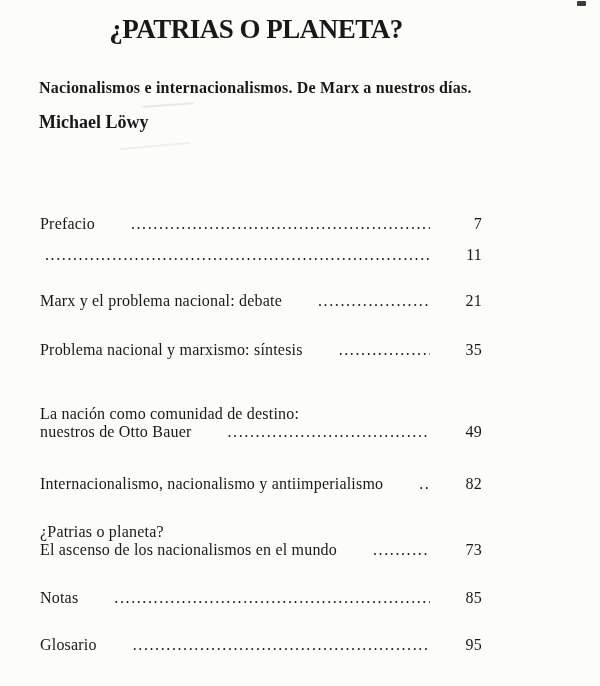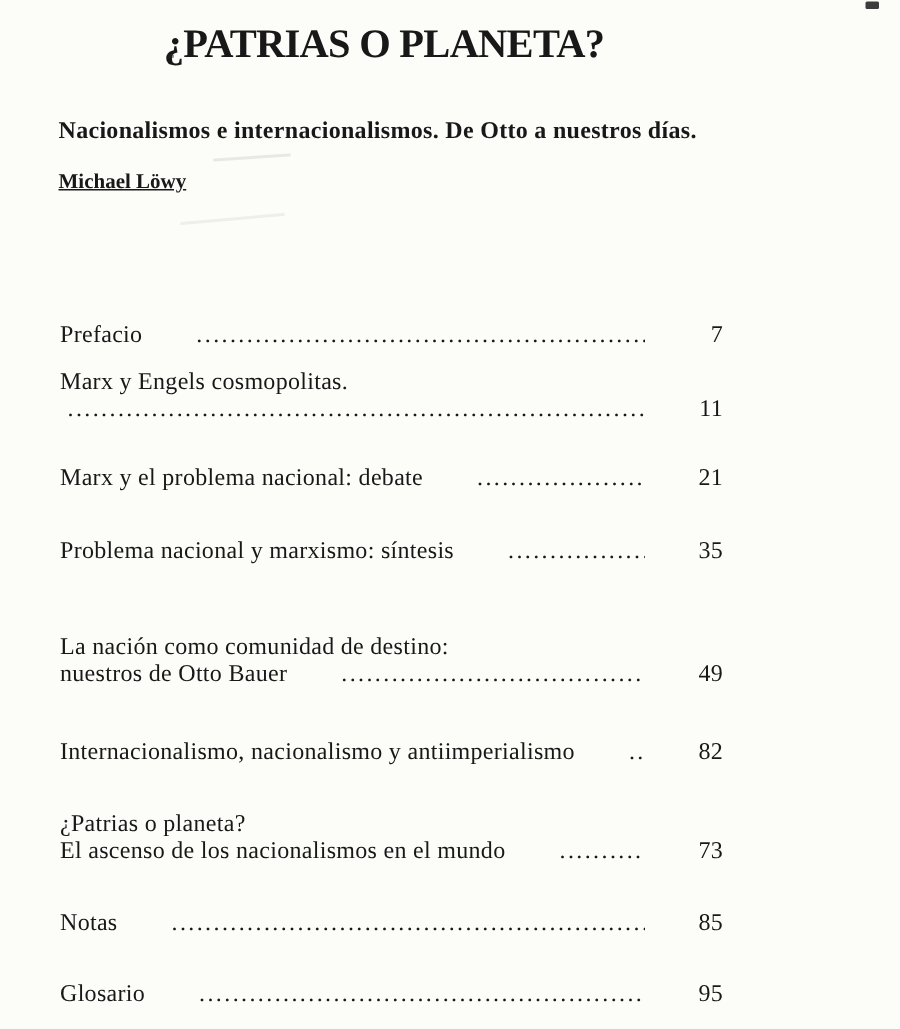--- a/index.html
+++ b/index.html
@@ -24,21 +24,21 @@
     font-size:27px;font-weight:bold;letter-spacing:-0.5px;
     line-height:34px;
   }
   .book-subtitle{
     position:absolute;top:77px;left:39px;width:530px;
     margin:0;font-size:16px;font-weight:bold;line-height:22px;
     letter-spacing:0.2px;
   }
   .book-author{
     position:absolute;top:110px;left:39px;width:300px;
-    margin:0;font-size:14px;font-weight:bold;line-height:24px;text-decoration:underline;
+    margin:0;font-size:18px;font-weight:bold;line-height:24px;
   }
 
   
   .toc{
     position:absolute;top:215px;left:40px;width:442px;
     font-size:16px;line-height:18px;letter-spacing:0.2px;
   }
   .toc-entry{margin:0;}
   .toc-line{white-space:nowrap;}
   .toc-row{
@@ -73,35 +73,34 @@
     position:absolute;top:36px;left:112px;width:4px;height:3px;
     background:rgba(40,40,40,0.5);border-radius:50%;
   }
 </style>
 </head>
 <body>
 
 <div class="scan-page">
 
   <h1 class="book-title">¿PATRIAS O PLANETA?</h1>
-  <p class="book-subtitle">Nacionalismos e internacionalismos. De Otto a nuestros días.</p>
+  <p class="book-subtitle">Nacionalismos e internacionalismos. De Marx a nuestros días.</p>
   <p class="book-author">Michael Löwy</p>
 
   <div class="toc">
 
     <div class="toc-entry" style="margin-bottom:13px">
       <div class="toc-row">
         <span class="toc-label">Prefacio</span>
         <span class="dot-leader">........................................................................................................................</span>
         <span class="page-number">7</span>
       </div>
     </div>
 
     <div class="toc-entry" style="margin-bottom:28px">
-      <div class="toc-line">Marx y Engels cosmopolitas.</div>
       <div class="toc-row">
         <span class="dot-leader">........................................................................................................................</span>
         <span class="page-number">11</span>
       </div>
     </div>
 
     <div class="toc-entry" style="margin-bottom:31px">
       <div class="toc-row">
         <span class="toc-label">Marx y el problema nacional: debate</span>
         <span class="dot-leader">........................................................................................................................</span>

